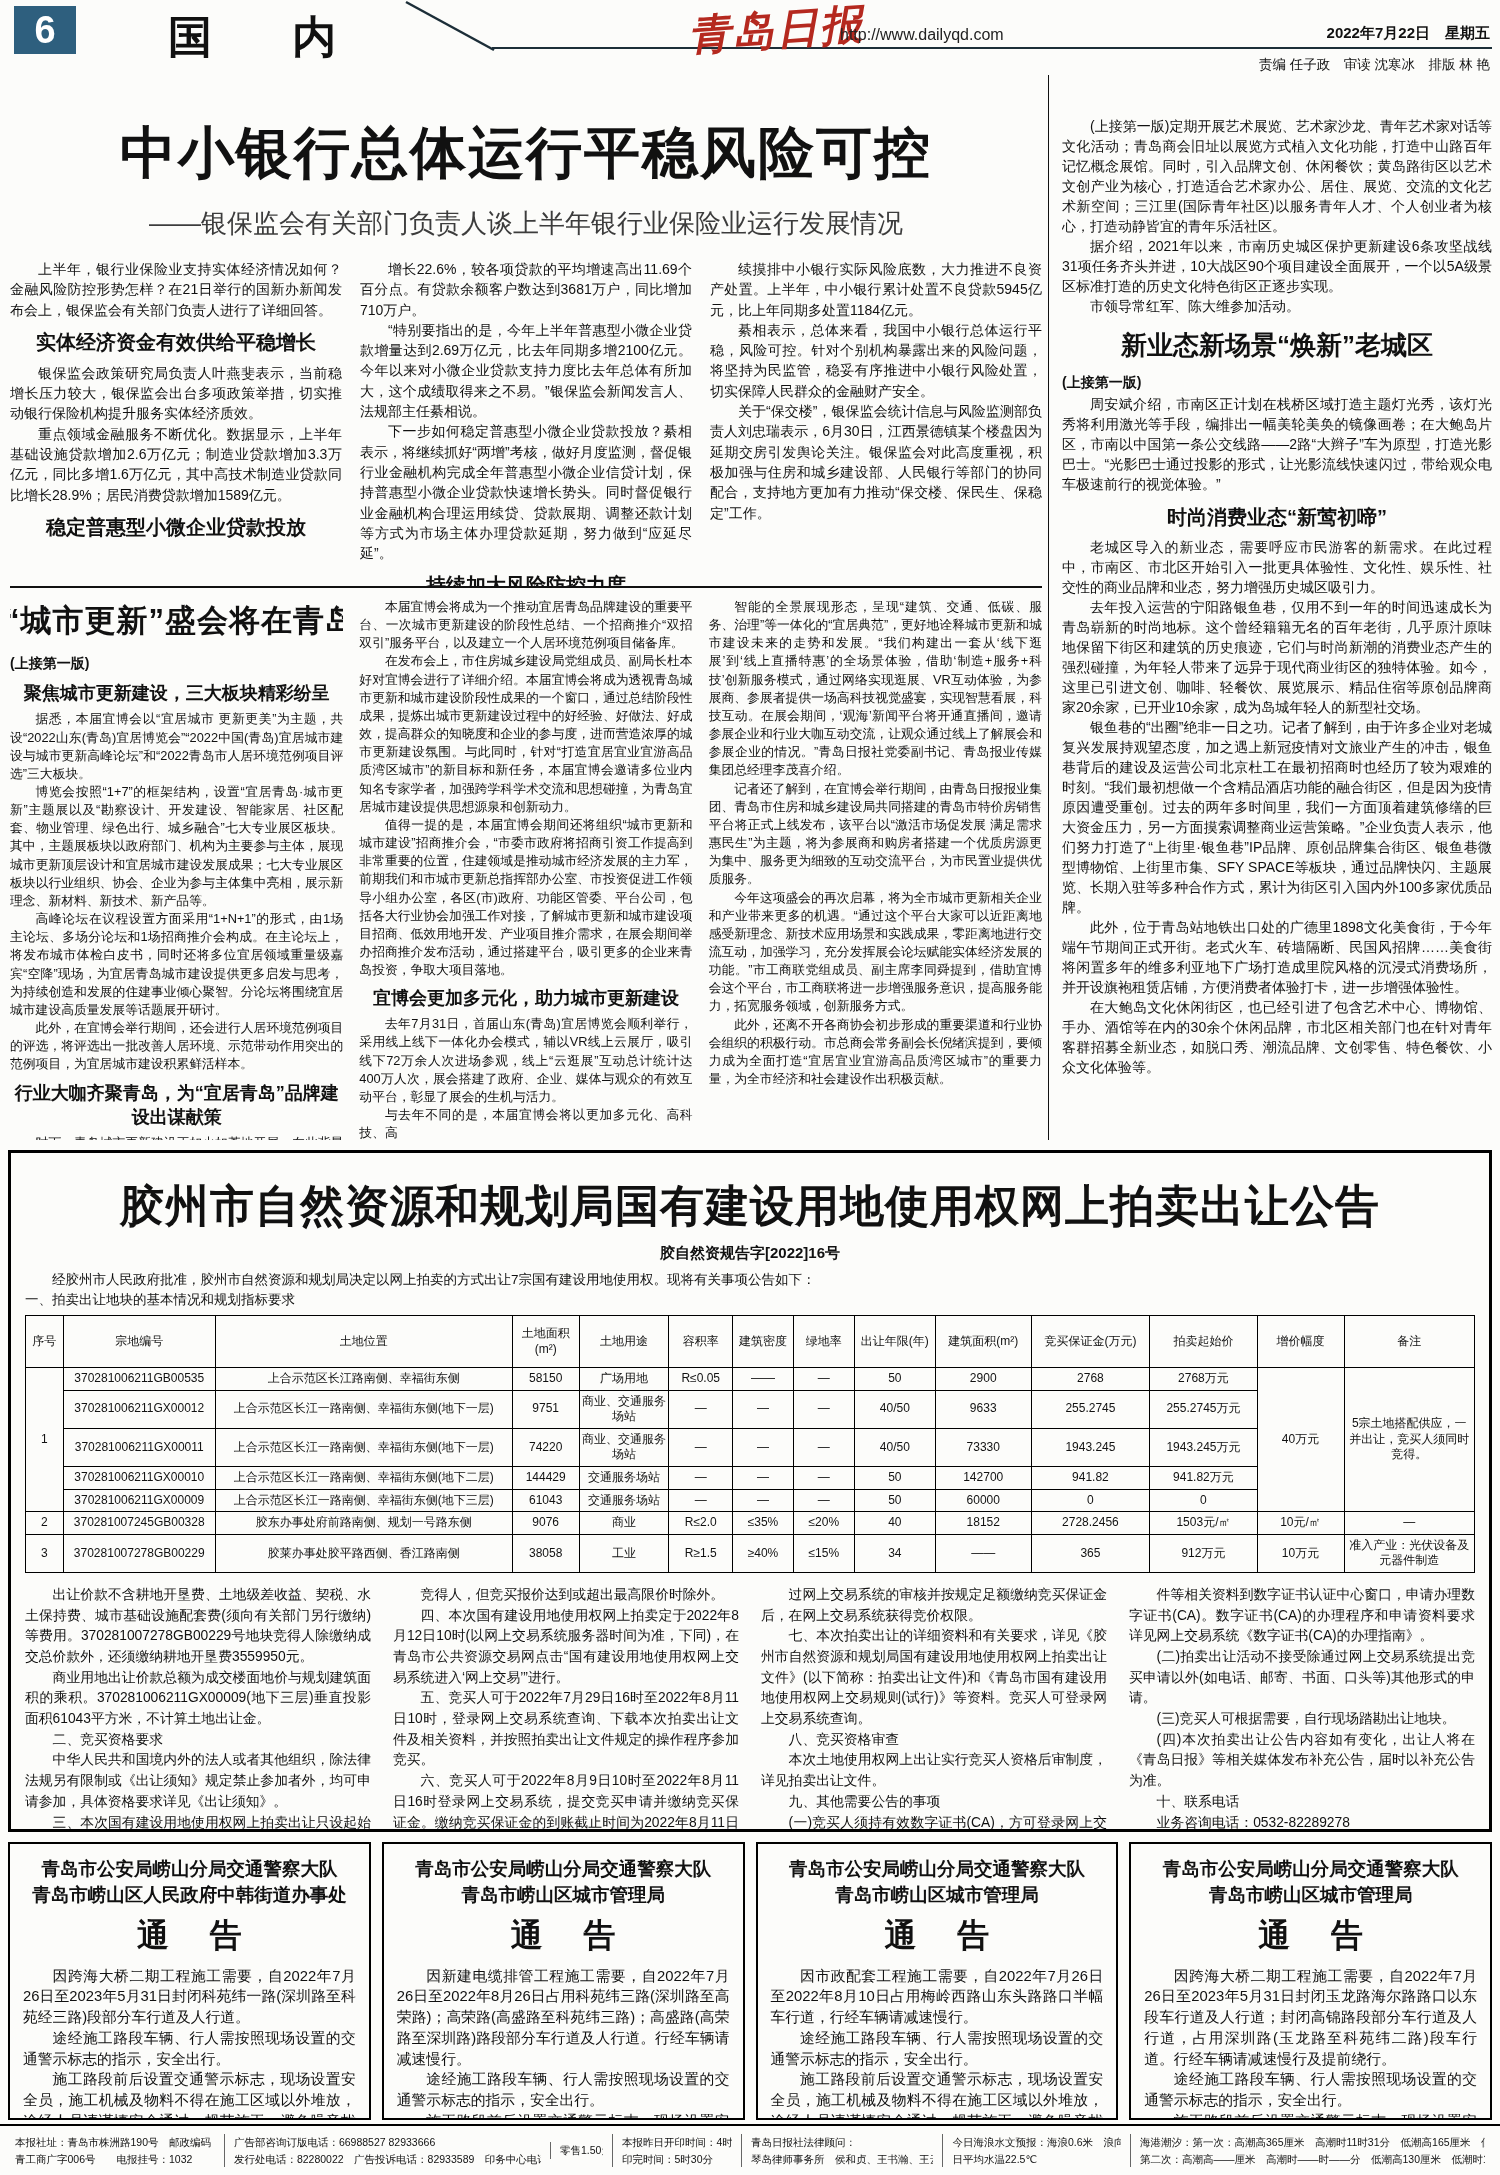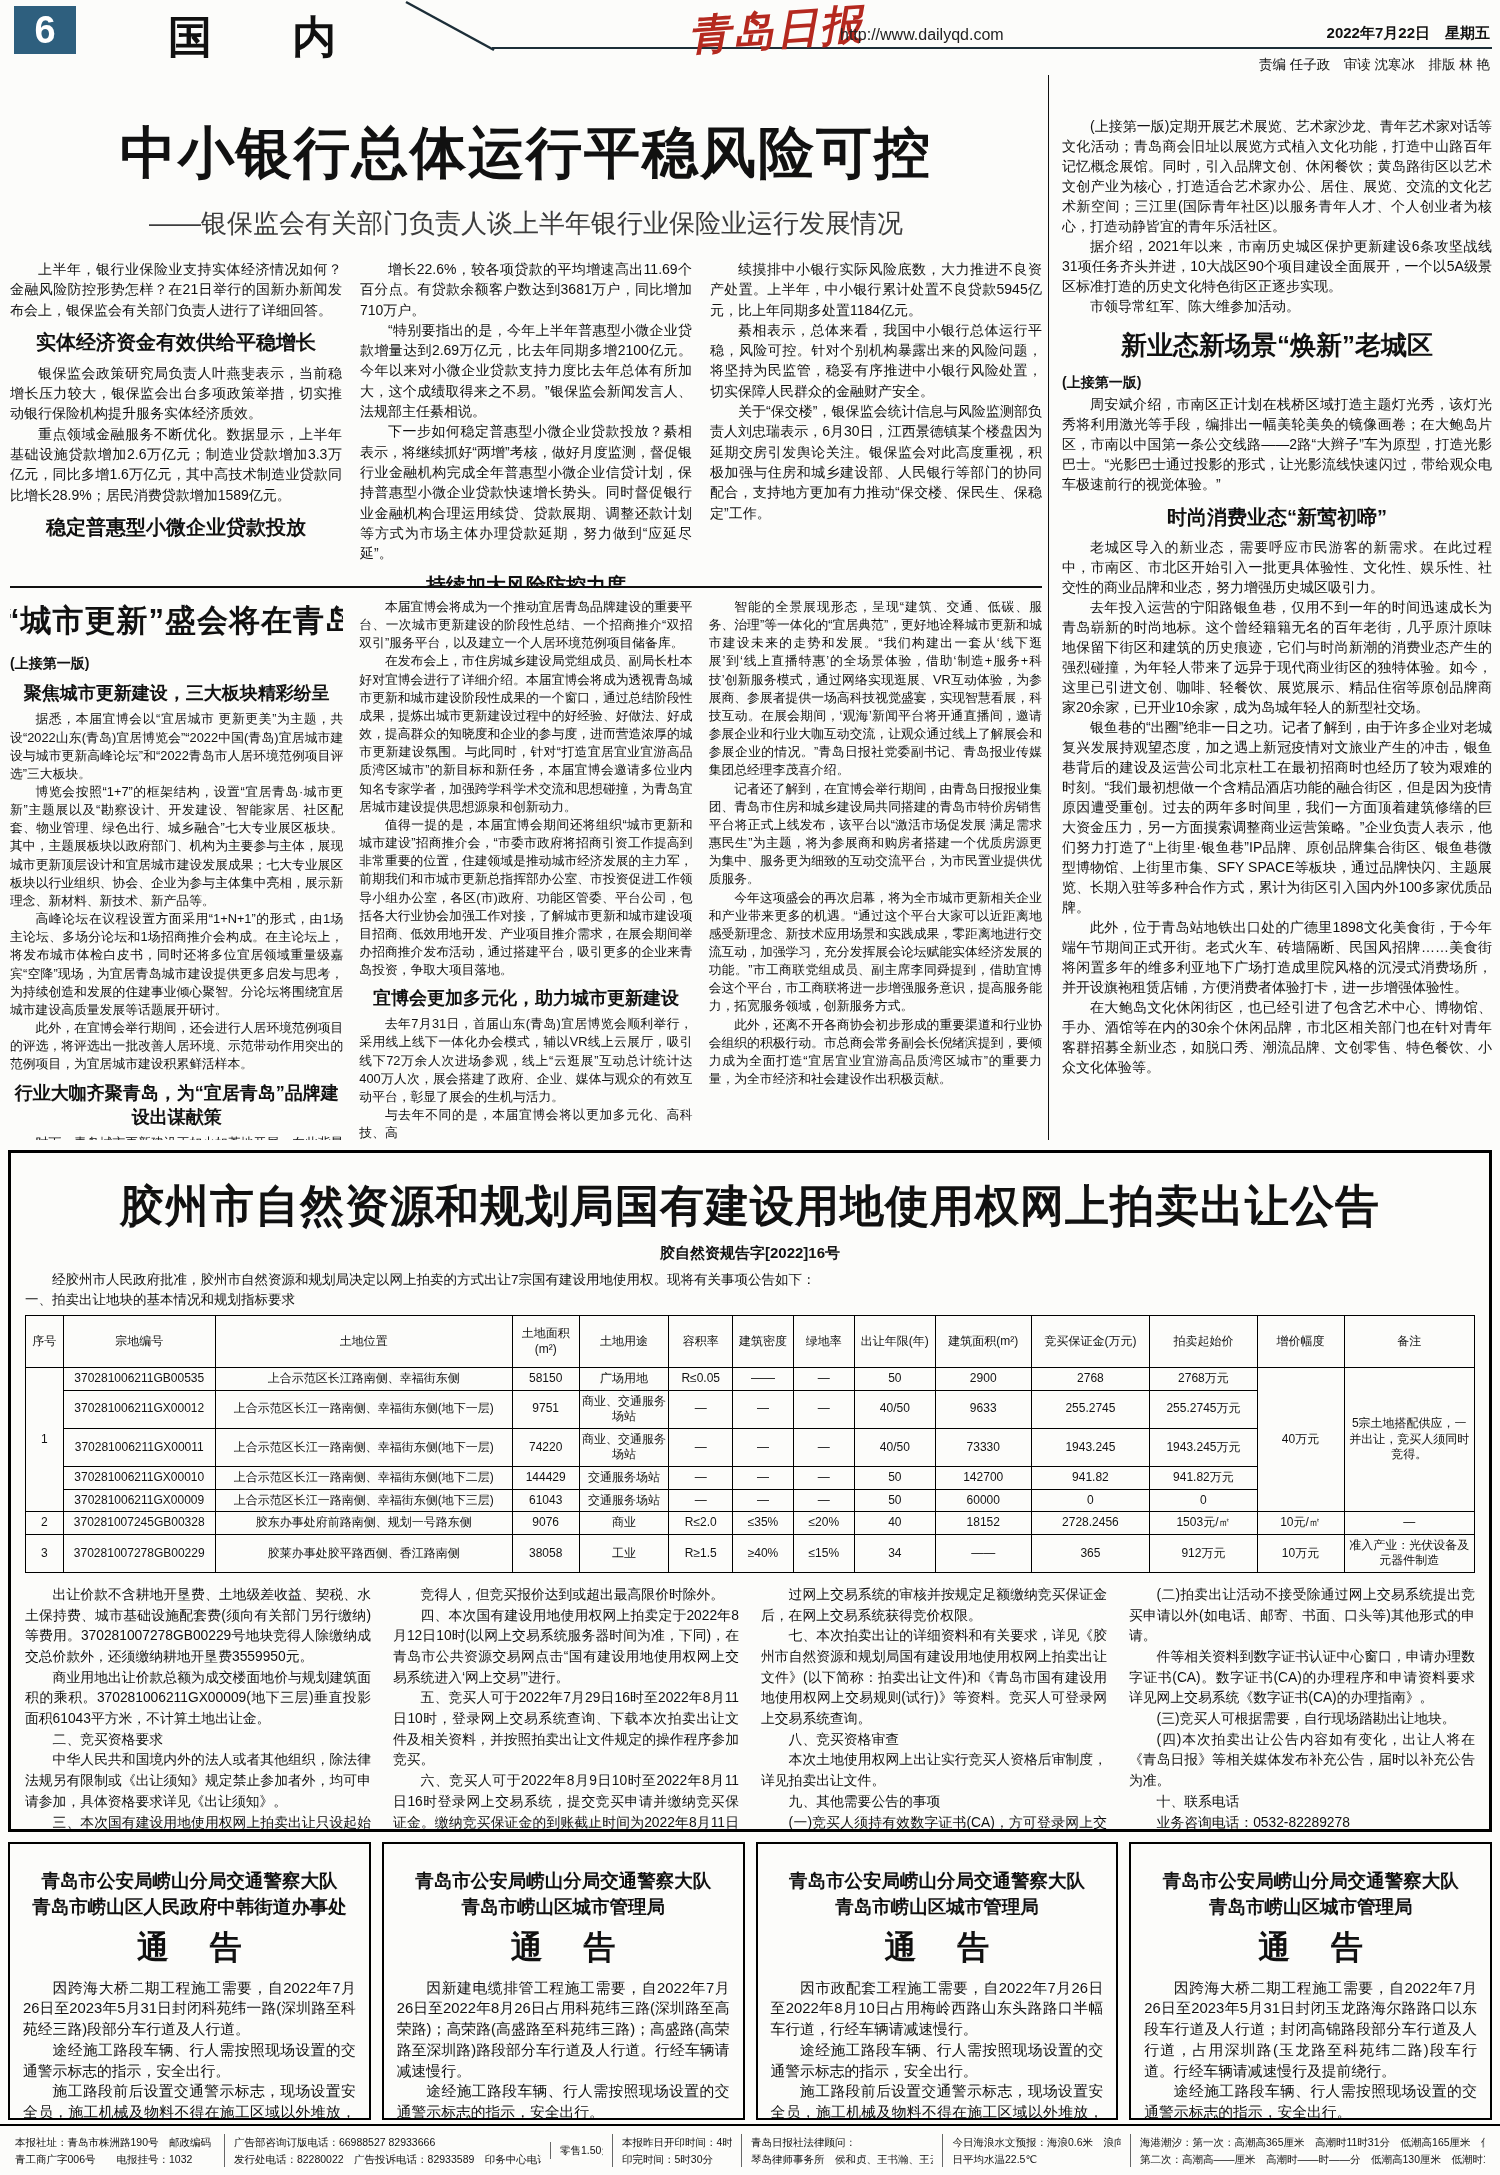--- a/index.html
+++ b/index.html
@@ -50,21 +50,21 @@
   .auc-intro { font-size:13.5px; margin-top:8px; text-indent:2em; }
   .auc-sec { font-size:13.5px; margin-top:2px; }
   table.land { width:100%; border-collapse:collapse; margin-top:6px; }
   table.land th, table.land td { border:1px solid #000; font-size:12px; text-align:center; padding:3px 2px; line-height:1.3; }
   table.land th { font-weight:normal; height:52px; }
   .auc-terms { display:flex; gap:22px; margin-top:12px; height:250px; overflow:hidden; }
   .auc-terms .tcol { flex:1; overflow:hidden; }
   .auc-terms .para { font-size:13.8px; line-height:1.5; }
   
   .notices { position:absolute; top:1842px; left:8px; width:1484px; height:278px; display:flex; gap:11px; }
-  .notice { flex:1; border:2px solid #000; padding:24px 13px; overflow:hidden; background:#fcfcfa; }
+  .notice { flex:1; border:2px solid #000; padding:12px 13px; overflow:hidden; background:#fcfcfa; }
   .n-org { text-align:center; font-size:18.5px; font-weight:bold; line-height:1.4; }
   .n-title { text-align:center; font-size:32px; font-weight:900; letter-spacing:16px; text-indent:16px; margin:6px 0 8px 0; }
   .notice .para { font-size:14.8px; line-height:1.4; }
   
   .footer { position:absolute; top:2124px; left:0; width:1500px; height:51px; border-top:2px solid #000;
     display:flex; align-items:center; padding:2px 6px; overflow:hidden; }
   .fcol { padding:0 9px; border-left:1px solid #666; font-size:10.5px; line-height:1.55; white-space:nowrap; overflow:hidden; }
   .fcol:first-child { border-left:none; }
   .fcol div { overflow:hidden; }
 </style>
@@ -319,22 +319,22 @@
       <div class="tcol">
           <p class="para">过网上交易系统的审核并按规定足额缴纳竞买保证金后，在网上交易系统获得竞价权限。</p>
           <p class="para">七、本次拍卖出让的详细资料和有关要求，详见《胶州市自然资源和规划局国有建设用地使用权网上拍卖出让文件》(以下简称：拍卖出让文件)和《青岛市国有建设用地使用权网上交易规则(试行)》等资料。竞买人可登录网上交易系统查询。</p>
           <p class="para">八、竞买资格审查</p>
           <p class="para">本次土地使用权网上出让实行竞买人资格后审制度，详见拍卖出让文件。</p>
           <p class="para">九、其他需要公告的事项</p>
           <p class="para">(一)竞买人须持有效数字证书(CA)，方可登录网上交易系统，申请参加网上拍卖出让活动。竞买人须携带有效证</p>
         </div>
       <div class="tcol">
         <div>
+            <p class="para">件等相关资料到数字证书认证中心窗口，申请办理数字证书(CA)。数字证书(CA)的办理程序和申请资料要求详见网上交易系统《数字证书(CA)的办理指南》。</p>
             <p class="para">(二)拍卖出让活动不接受除通过网上交易系统提出竞买申请以外(如电话、邮寄、书面、口头等)其他形式的申请。</p>
-            <p class="para">件等相关资料到数字证书认证中心窗口，申请办理数字证书(CA)。数字证书(CA)的办理程序和申请资料要求详见网上交易系统《数字证书(CA)的办理指南》。</p>
             <p class="para">(三)竞买人可根据需要，自行现场踏勘出让地块。</p>
             <p class="para">(四)本次拍卖出让公告内容如有变化，出让人将在《青岛日报》等相关媒体发布补充公告，届时以补充公告为准。</p>
             <p class="para">十、联系电话</p>
             <p class="para">业务咨询电话：0532-82289278</p>
           </div>
 
       </div>
     </div>
   </div>
 

